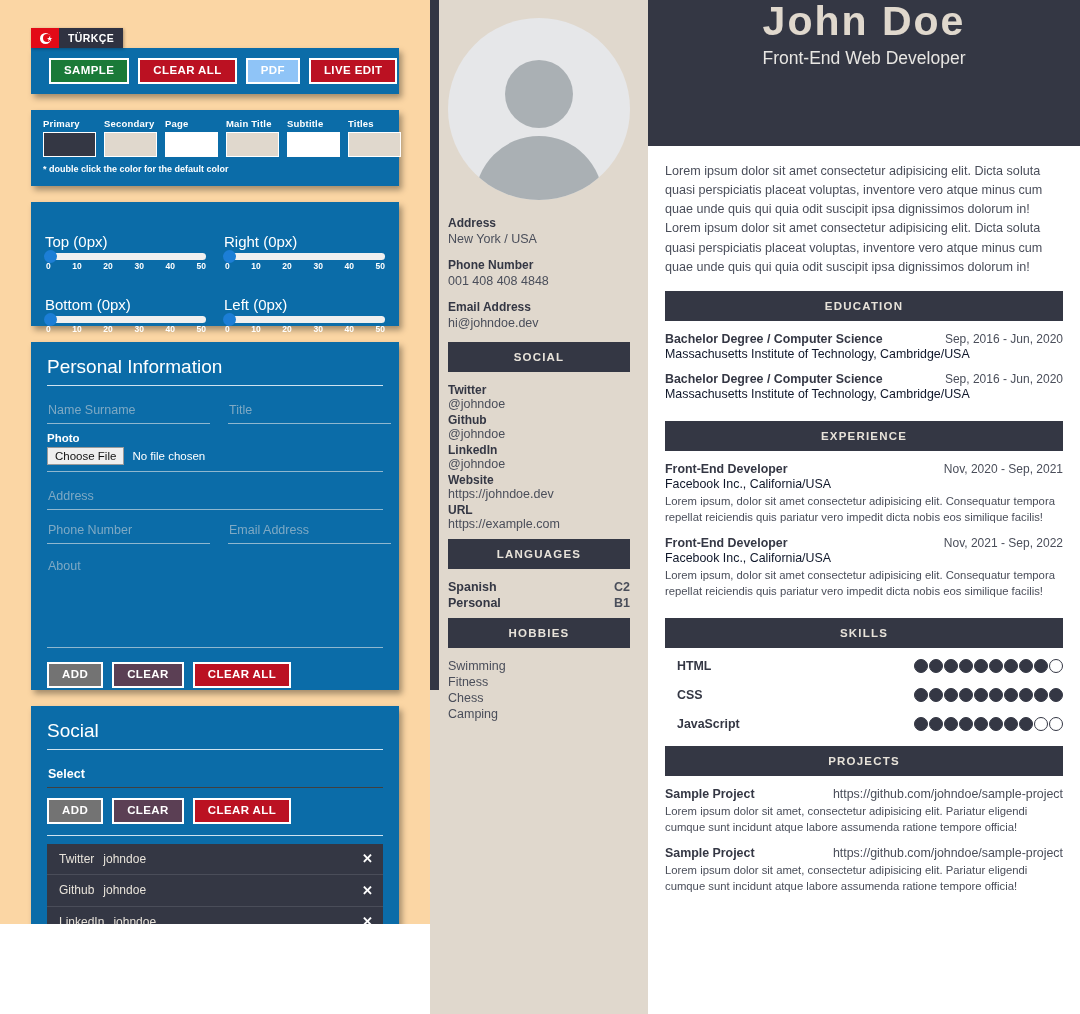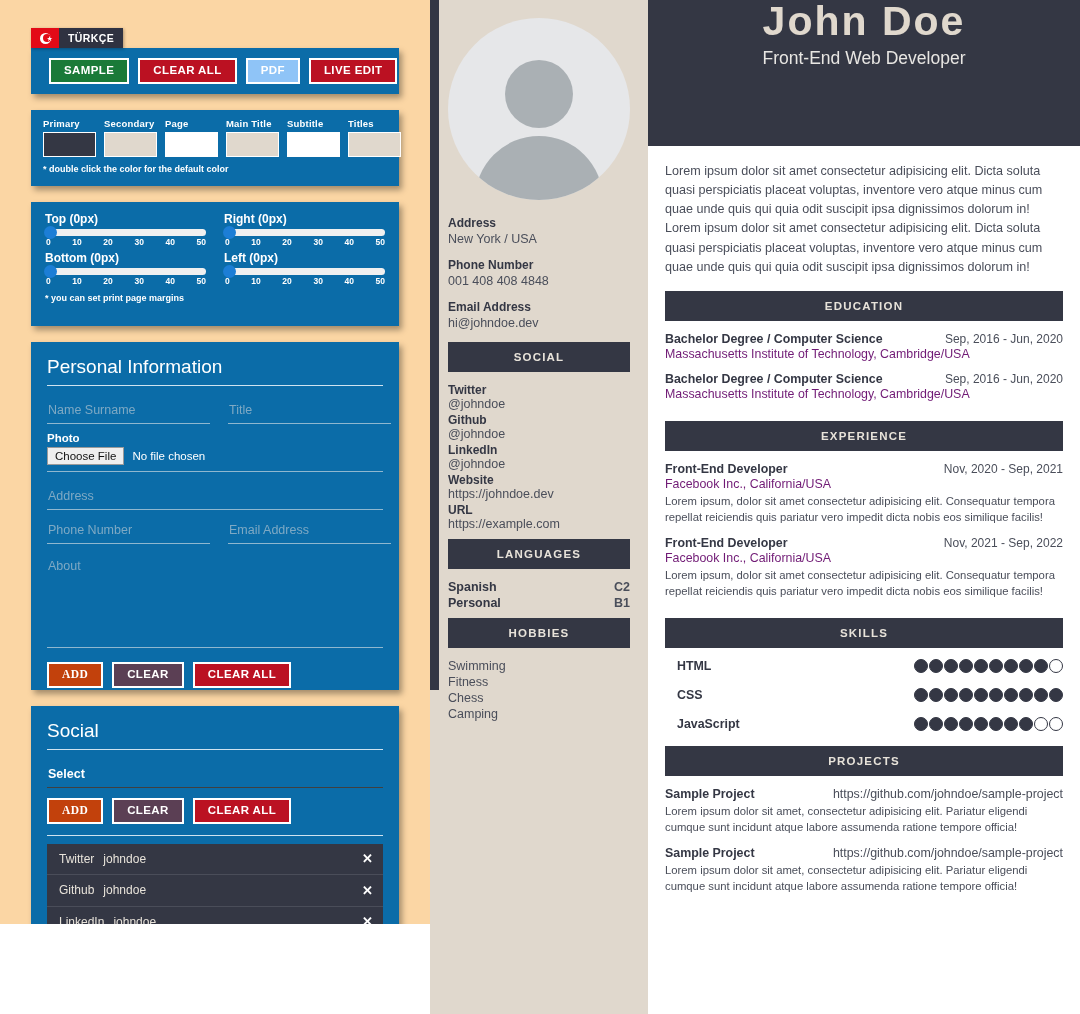--- a/index.html
+++ b/index.html
@@ -71,21 +71,21 @@
   .btn {
     border: 2px solid #fff; color: #fff;
     font-size: 11.5px; font-weight: bold; letter-spacing: .4px;
     padding: 5px 13px; cursor: pointer; line-height: 1;
     font-family: "Liberation Sans", sans-serif;
     white-space: nowrap;
   }
   .btn-green  { background: #1a7a38; }
   .btn-red    { background: #bb1122; }
   .btn-blue   { background: #8fc4f7; color: #fff; }
-  .btn-ltblue { background: #c2410c; font-family: Liberation Serif, serif; }
+  .btn-ltblue { background: #737373; }
   .btn-purple { background: #5b3f54; }
 
   
   .colors-card {
     left: 31px; top: 110px; width: 368px; height: 76px;
     padding: 8px 0 0 12px;
   }
   .color-row { display: flex; gap: 8px; }
   .color-item { display: flex; flex-direction: column; }
   .color-item label {
@@ -105,21 +105,21 @@
   .sliders-card {
     left: 31px; top: 202px; width: 368px; height: 124px;
     padding: 10px 14px;
   }
   .slider-grid {
     display: grid; grid-template-columns: 1fr 1fr;
     column-gap: 18px; row-gap: 4px;
   }
   .slider-block { }
   .slider-label {
-    color: #fff; font-size: 12px; font-weight: bold; margin-bottom: 3px;
+    color: #fff; font-size: 15px; font-weight: normal; margin-bottom: 3px; margin-top: 21px;
   }
   .slider-track {
     position: relative; height: 7px; background: #f0f0f0;
     border-radius: 4px; margin-bottom: 1px; cursor: pointer;
   }
   .slider-thumb {
     position: absolute; left: -1px; top: -3px;
     width: 13px; height: 13px; border-radius: 50%;
     background: #1c7ed6; cursor: grab;
   }
@@ -283,21 +283,21 @@
     font-size: 11.5px; font-weight: bold; letter-spacing: 1.2px;
     text-align: center; padding: 9px 0;
     margin: 4px 0 11px 0;
   }
   .entry { margin-bottom: 11px; }
   .entry-top {
     display: flex; justify-content: space-between; align-items: baseline;
   }
   .entry-title { color: #343744; font-size: 12.4px; font-weight: bold; }
   .entry-date { color: #4a4e5a; font-size: 12px; }
-  .entry-sub { color: #701a75; font-size: 12.4px; margin-top: 1px; }
+  .entry-sub { color: #0f172a; font-size: 12.4px; margin-top: 1px; }
   .entry-desc {
     color: #4a4e5a; font-size: 11.3px; line-height: 1.42; margin-top: 2px;
   }
   .skill-row {
     display: flex; align-items: center; justify-content: space-between;
     margin-bottom: 15px;
     padding-left: 12px;
   }
   .skill-name { color: #343744; font-size: 12.4px; font-weight: bold; }
   .skill-dots { display: flex; gap: 1px; }

